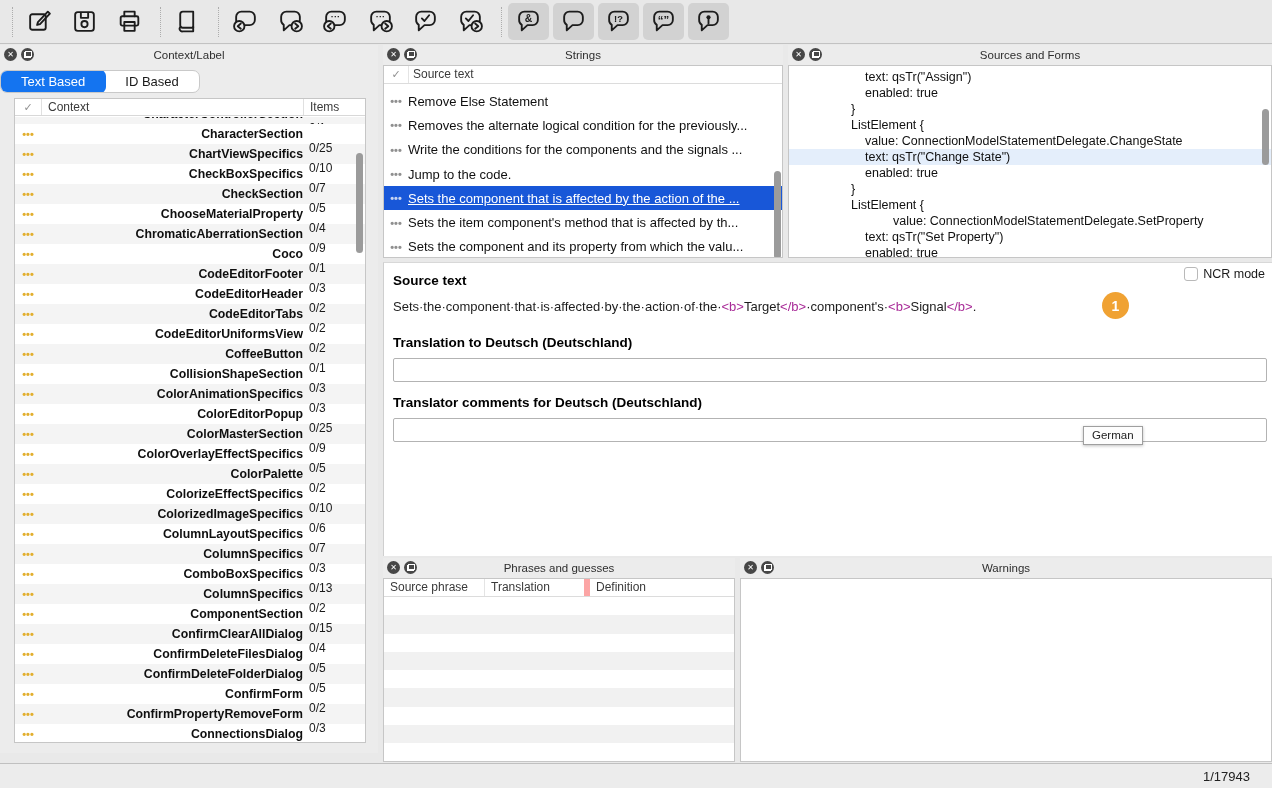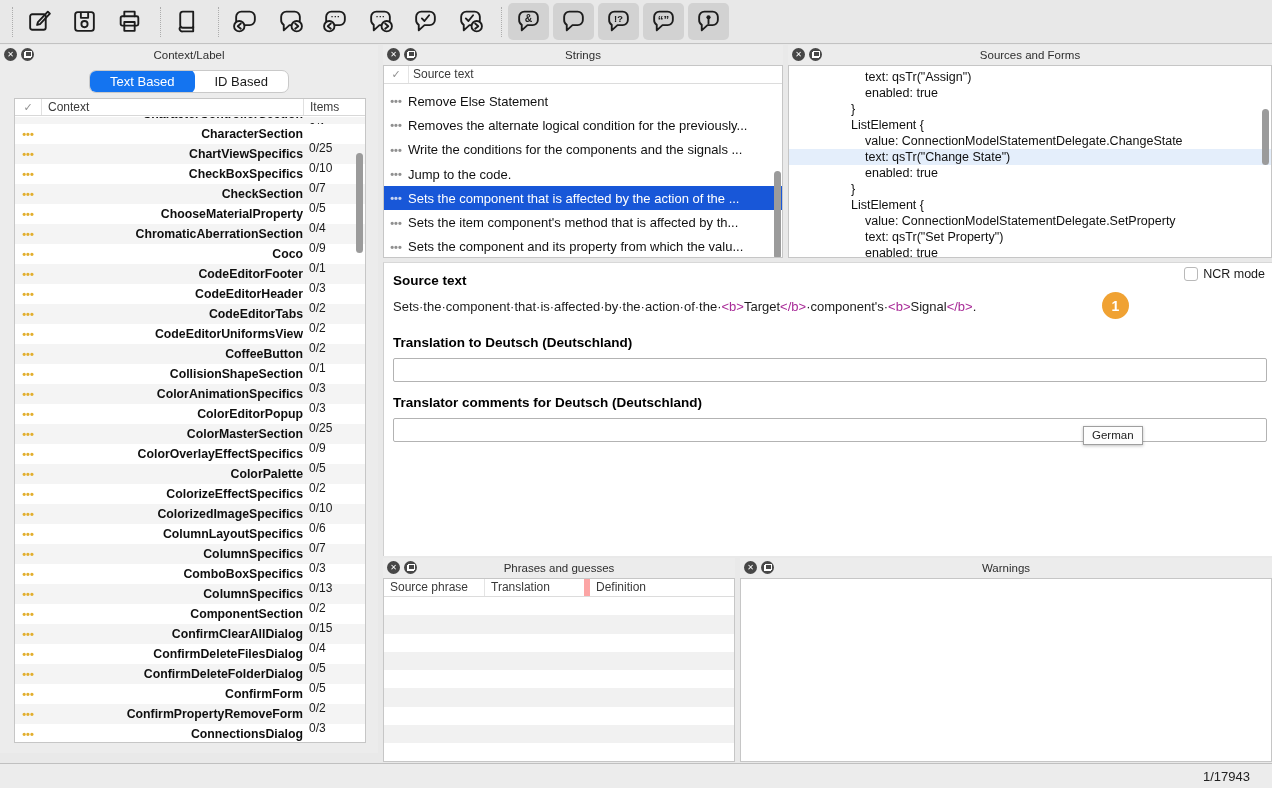--- a/index.html
+++ b/index.html
@@ -53,21 +53,21 @@
   }
   .panel-content{
     position:absolute; left:0; right:0; top:20px; bottom:0;
     background:#fff; border:1px solid #c6c6c6; overflow:hidden;
   }
 
   
   .ctx-panel{ left:0; top:45px; width:378px; height:708px; background:#ececec; }
   .tabs-row{
     position:absolute; top:25px; left:0; right:0; height:24px;
-    display:flex; justify-content:center;
+    display:flex; 
   }
   .segctl{
     display:inline-flex; border:1px solid #c9c9c9; border-radius:7px;
     background:#fff; overflow:hidden; height:23px;
   }
   .seg{
     padding:0 20px; font-size:13px; line-height:21px; color:#1a1a1a;
   }
   .seg.sel{
     background:var(--tab_blue); color:#fff; border-radius:6px; margin:-1px;
@@ -106,21 +106,21 @@
     border-bottom:1px solid #dcdcdc;
   }
   .str-header .col-check{ width:24px; }
   .str-header .label{ padding-left:4px; border-left:1px solid #e4e4e4; align-self:stretch; line-height:17px; }
   .str-partial{ height:5px; background:#fff; }
   .str-row{ display:flex; align-items:center; height:24.3px; background:#fff; }
   .str-row .dots{ width:24px; text-align:center; flex:none; color:var(--unfinished_gray);
     font-size:11px; font-weight:bold; line-height:10px; }
   .str-row .txt{ flex:1; font-size:13px; color:#101010; white-space:nowrap; overflow:hidden; }
   .str-row.selected{ background:var(--selection_blue); }
-  .str-row.selected .txt{ color:#fff; }
+  .str-row.selected .txt{ color:#fff;text-decoration:underline; }
   .str-row.selected .dots{ color:#c9d6f2; }
 
   
   .sources-panel{ left:788px; top:45px; width:484px; height:213px; }
   .src-line{
     height:16px; line-height:16px; font-size:12.5px; color:#101010;
     white-space:pre; }
   .src-line.hl{ background:var(--code_highlight); }
   .sources-panel .panel-content{ padding-top:3px; }
 
@@ -538,21 +538,21 @@
     <div>
         <div class="src-line" style="padding-left: 76px;">text: qsTr("Assign")</div>
         <div class="src-line" style="padding-left: 76px;">enabled: true</div>
         <div class="src-line" style="padding-left: 62px;">}</div>
         <div class="src-line" style="padding-left: 62px;">ListElement {</div>
         <div class="src-line" style="padding-left: 76px;">value: ConnectionModelStatementDelegate.ChangeState</div>
         <div class="src-line hl" style="padding-left: 76px;">text: qsTr("Change State")</div>
         <div class="src-line" style="padding-left: 76px;">enabled: true</div>
         <div class="src-line" style="padding-left: 62px;">}</div>
         <div class="src-line" style="padding-left: 62px;">ListElement {</div>
-        <div class="src-line" style="padding-left: 76px;">value: ConnectionModelStatementDelegate.SetProperty</div>
+        <div class="src-line" style="padding-left: 104px;">value: ConnectionModelStatementDelegate.SetProperty</div>
         <div class="src-line" style="padding-left: 76px;">text: qsTr("Set Property")</div>
         <div class="src-line" style="padding-left: 76px;">enabled: true</div>
       </div>
     <div class="scroll-thumb" style="right:2px; top:43px; height:56px;"></div>
   </div>
 </div>
 
 <div class="editor">
   <div class="ed-label ed-src-label">Source text</div>
   <div class="ncr">

